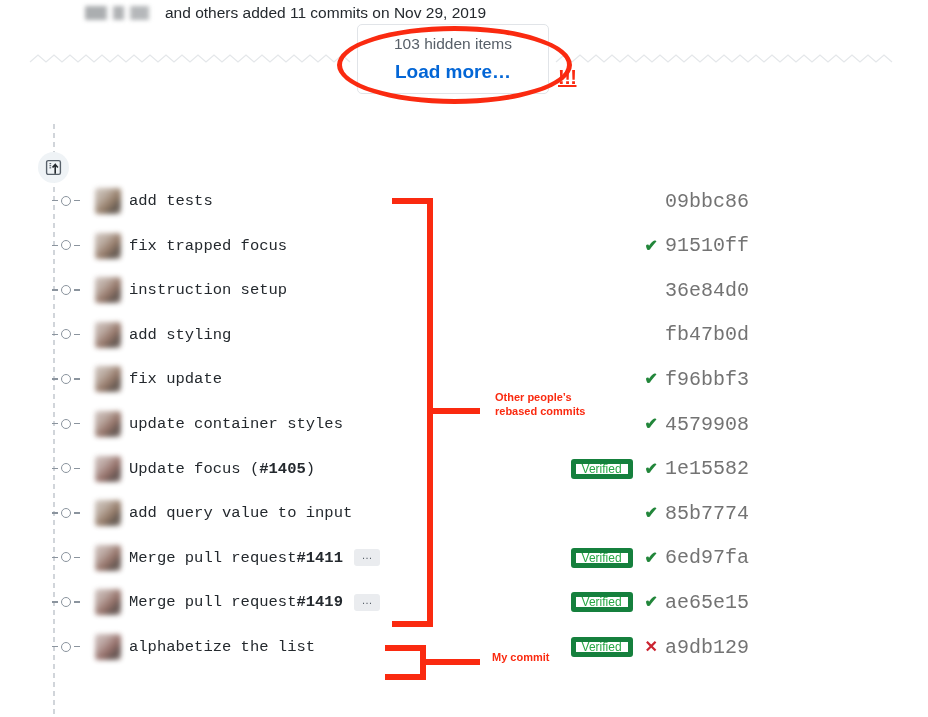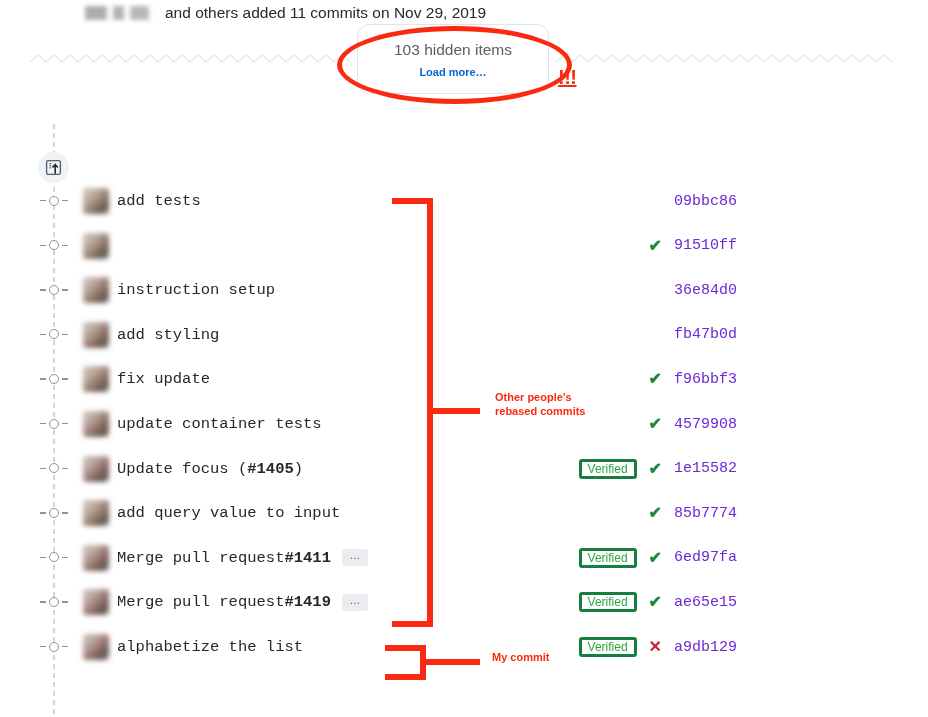--- a/index.html
+++ b/index.html
@@ -26,34 +26,34 @@
     pointer-events: none;
   }
   .load-box {
     position: absolute;
     left: 357px;
     top: 24px;
     width: 192px;
     height: 70px;
     background: #ffffff;
     border: 1px solid #e1e4e8;
-    border-radius: 12px;
+    border-radius: 5px;
     box-sizing: border-box;
     display: flex;
     flex-direction: column;
     align-items: center;
     justify-content: center;
   }
   .hidden-count {
     font-size: 15.5px;
     color: #586069;
     line-height: 1.5;
   }
   .load-more {
-    font-size: 11px;
+    font-size: 19px;
     color: #0366d6;
     font-weight: bold;
     line-height: 1.5;
     margin-top: 3px;
     cursor: pointer;
   }
   .ellipse-annot {
     position: absolute;
     left: 337px;
     top: 26px;
@@ -122,21 +122,21 @@
         rgba(255,255,255,0) 52%, rgba(255,255,255,0) 56%,
         rgba(128,132,136,.58) 60%, rgba(128,132,136,.58) 80%,
         rgba(255,255,255,0) 84%);
     filter: blur(2.2px);
     vertical-align: middle;
   }
 
   
   .commit-row {
     position: absolute;
-    left: 0;
+    left: 12px;
     width: 792px;
     height: 34px;
     display: flex;
     align-items: center;
   }
   .node {
     position: absolute;
     left: 40px;
     top: 11px;
     width: 28px;
@@ -210,21 +210,21 @@
     height: 34px;
     display: flex;
     align-items: center;
     justify-content: flex-end;
   }
   .verified {
     display: inline-flex;
     align-items: center;
     height: 20px;
     padding: 0 6px;
-    border: 3px solid #15803d;
+    border: 5px solid #15803d;
     border-radius: 3px;
     color: #28a745;
     font-size: 12px;
     font-family: "Liberation Sans", sans-serif;
     margin-right: 12px;
     box-sizing: border-box;
   }
   .check {
     color: #22863a;
     font-size: 16px;
@@ -234,22 +234,22 @@
   }
   .xmark {
     color: #cb2431;
     font-size: 16px;
     font-weight: bold;
     margin-right: 7px;
     line-height: 1;
   }
   .sha {
     font-family: "Liberation Mono", "DejaVu Sans Mono", monospace;
-    font-size: 15px;
-    color: #6d28d9;
+    font-size: 20px;
+    color: #737373;
     min-width: 68px;
     text-align: right;
   }
 
   
   .annot-layer {
     position: absolute;
     left: 0; top: 0;
     width: 928px; height: 717px;
     pointer-events: none;
@@ -312,20 +312,23 @@
         <span class="sha">09bbc86</span>
       </div>
     </div>
     <div class="commit-row" style="top: 228.6px;">
       <div class="node">
         <span class="bar l"></span>
         <span class="ring"></span>
         <span class="bar r"></span>
       </div>
       <div class="avatar" style="background: linear-gradient(135deg, rgb(207, 197, 191) 0%, rgb(182, 166, 154) 32%, rgb(141, 113, 94) 58%, rgb(86, 75, 67) 80%, rgb(159, 146, 137) 100%);"></div>
+      <div class="msg">
+        <span>fix trapped focus</span>
+      </div>
       <div class="right-meta">
         <span class="check">✔</span>
         <span class="sha">91510ff</span>
       </div>
     </div>
     <div class="commit-row" style="top: 273.2px;">
       <div class="node">
         <span class="bar l"></span>
         <span class="ring"></span>
         <span class="bar r"></span>
@@ -368,21 +371,21 @@
       </div>
     </div>
     <div class="commit-row" style="top: 407px;">
       <div class="node">
         <span class="bar l"></span>
         <span class="ring"></span>
         <span class="bar r"></span>
       </div>
       <div class="avatar" style="background: linear-gradient(135deg, rgb(207, 195, 191) 0%, rgb(182, 162, 154) 32%, rgb(141, 106, 94) 58%, rgb(86, 72, 67) 80%, rgb(159, 143, 137) 100%);"></div>
       <div class="msg">
-        <span>update container tests</span>
+        <span>update container styles</span>
       </div>
       <div class="right-meta">
         <span class="check">✔</span>
         <span class="sha">4579908</span>
       </div>
     </div>
     <div class="commit-row" style="top: 451.6px;">
       <div class="node">
         <span class="bar l"></span>
         <span class="ring"></span>

